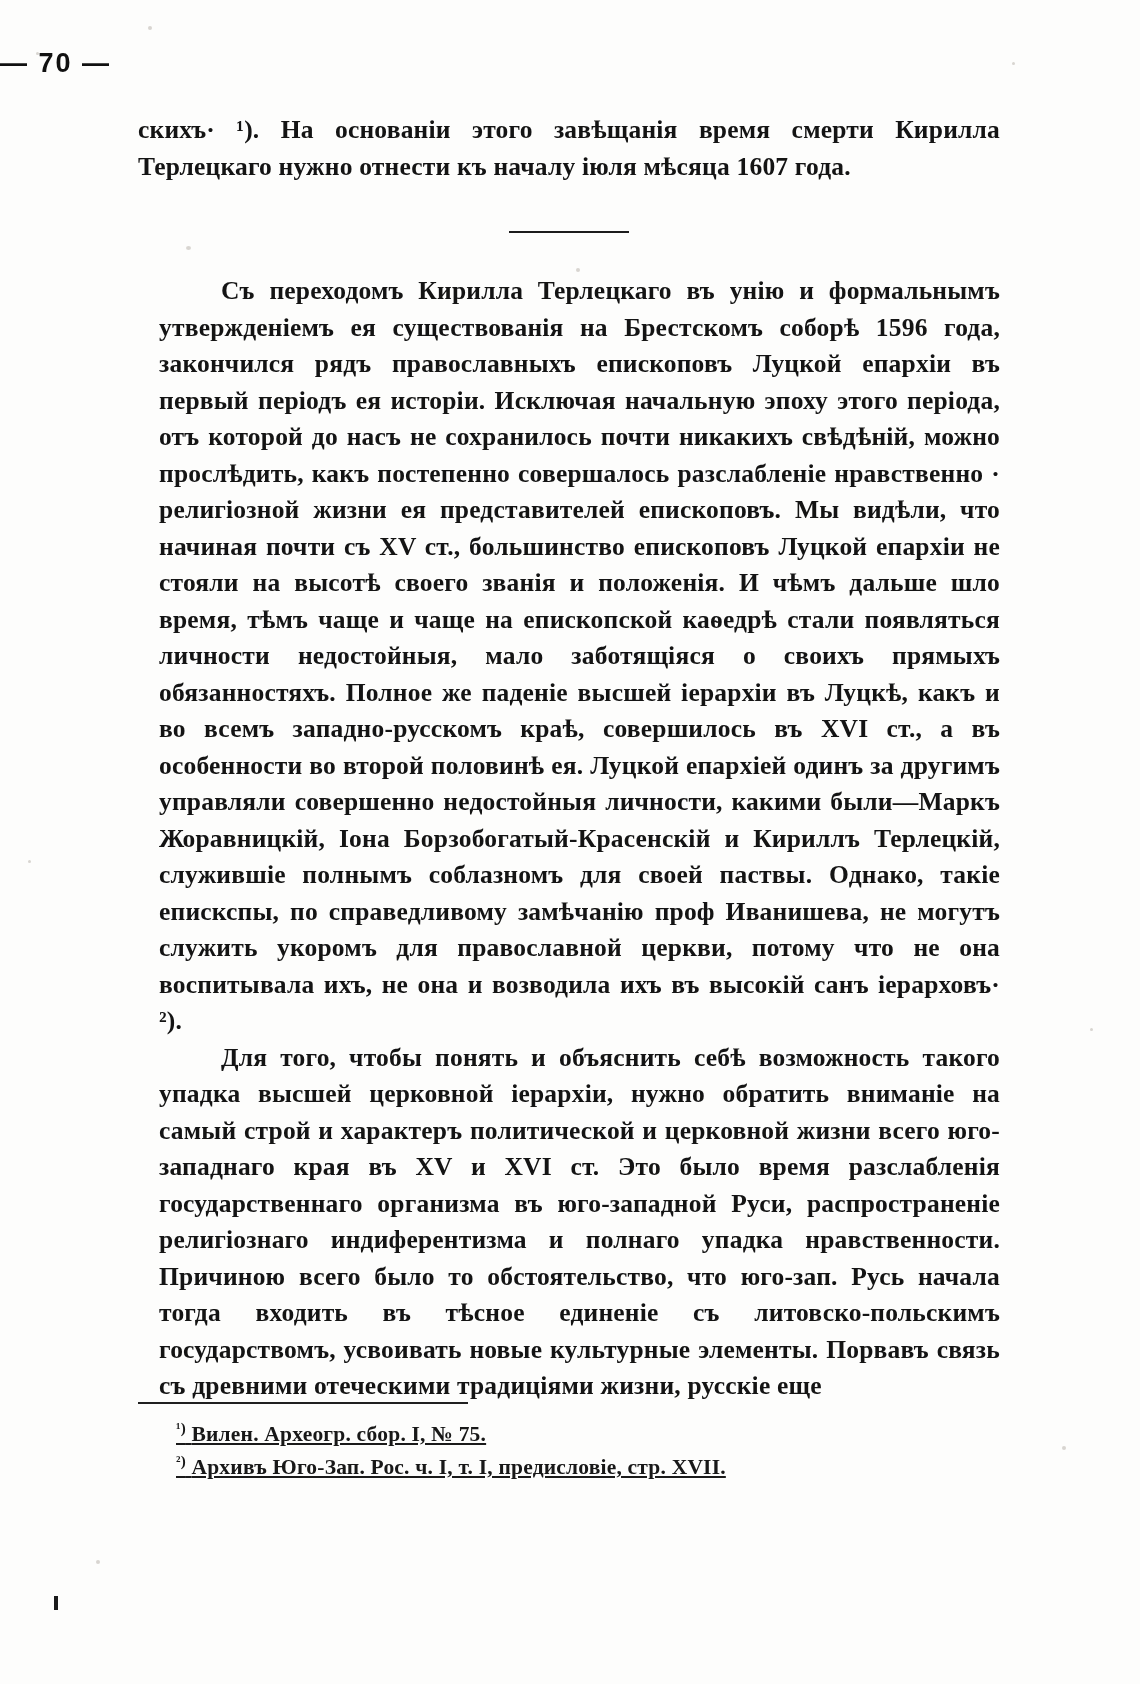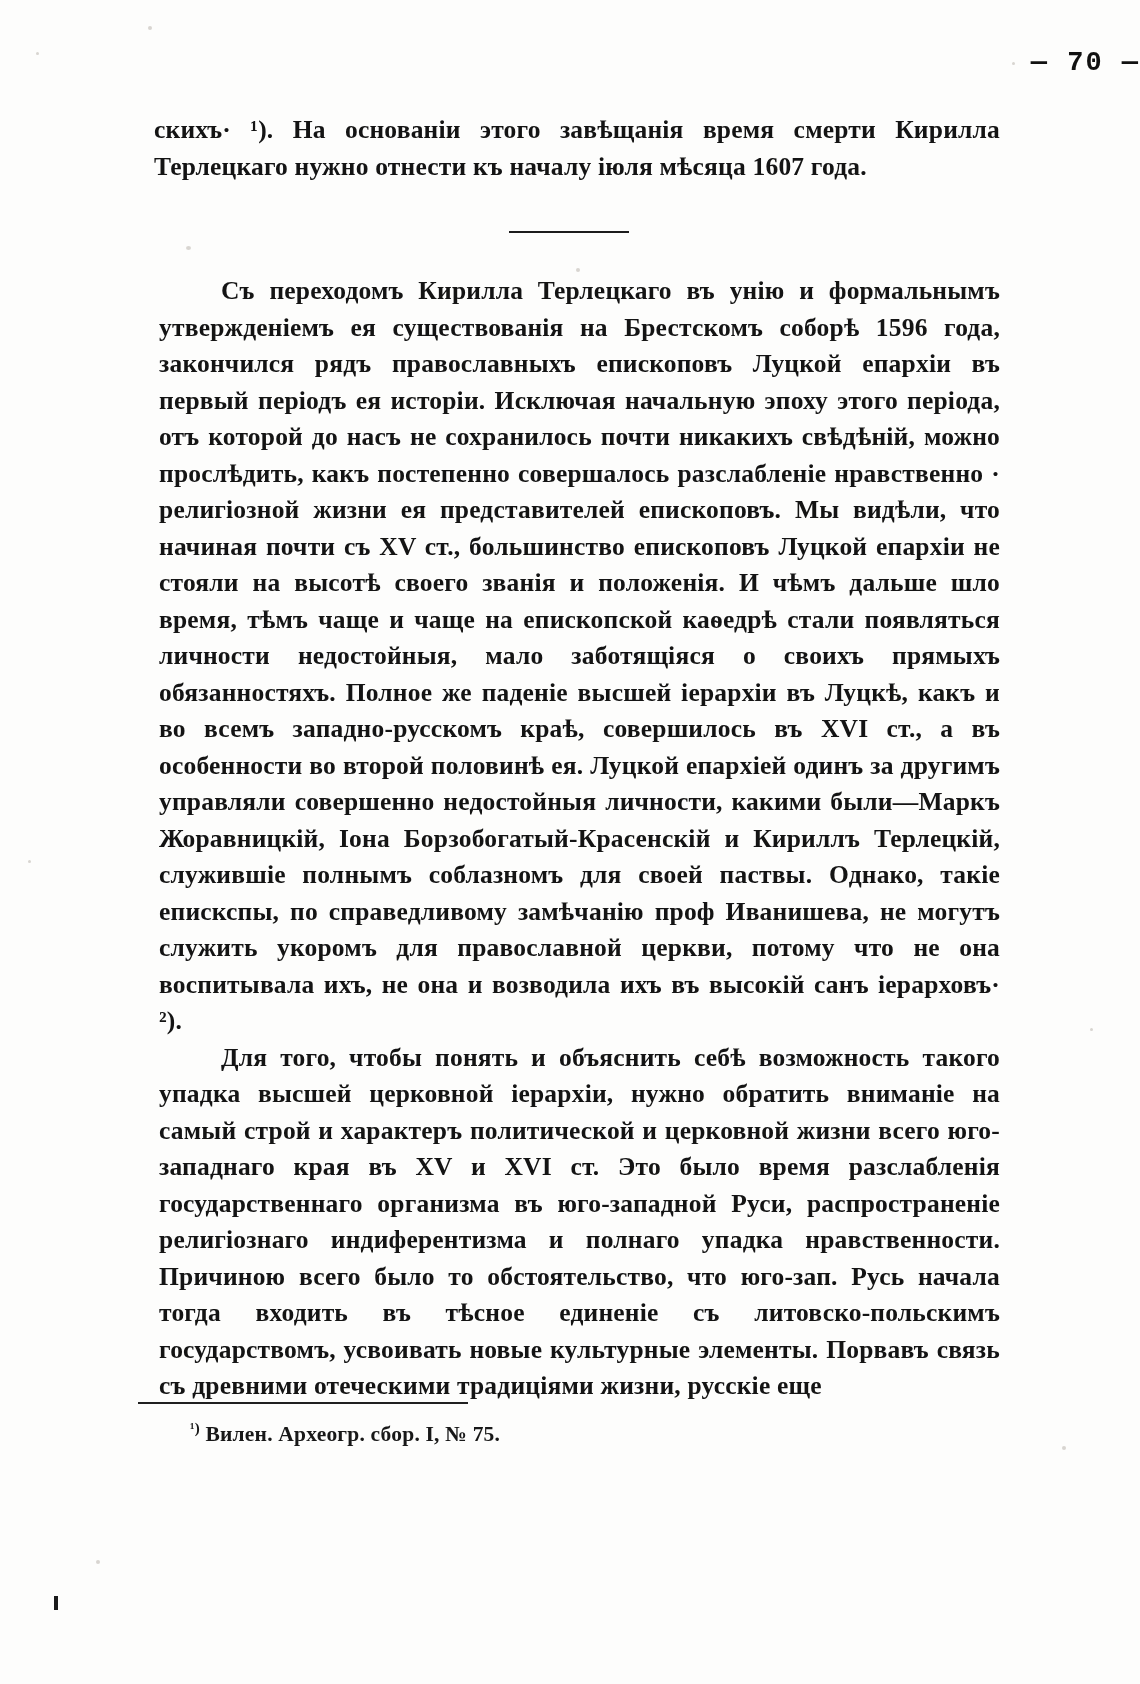--- a/index.html
+++ b/index.html
@@ -27,25 +27,25 @@
     position: absolute;
     background: #b9b5ad;
     border-radius: 50%;
     opacity: .55;
   }
   .page-number {
     position: absolute;
     top: 48px;
     left: 0;
     width: 1140px;
-    text-align: right;
+    text-align: left;
     font-size: 27px;
     font-weight: bold;
     letter-spacing: 2px;
-    font-family: Liberation Mono, monospace;
+    font-family: Liberation Sans, sans-serif;
     color: #111;
   }
   .content {
     position: absolute;
     left: 138px;
     top: 112px;
     width: 862px;
   }
   p {
     margin: 0;
@@ -53,21 +53,20 @@
     line-height: 36.5px;
     text-align: justify;
     text-justify: inter-word;
     font-weight: bold;
     color: #141414;
     letter-spacing: 0.2px;
     -webkit-font-smoothing: none;
   }
   p.first-para {
     margin-bottom: 0;
-    margin-left: 16px;
   }
   .indent {
     text-indent: 62px;
     margin-left: 21px;
   }
   .divider {
     width: 120px;
     height: 0;
     border-top: 2px solid #1c1c1c;
     margin: 46px auto 40px auto;
@@ -75,23 +74,24 @@
   .footnote-rule {
     position: absolute;
     left: 138px;
     top: 1402px;
     width: 330px;
     height: 0;
     border-top: 2px solid #202020;
   }
   .footnotes {
     position: absolute;
-    left: 138px;
+    left: 124px;
     top: 1418px;
     width: 870px;
+    text-decoration: underline;
   }
   .footnotes div {
     font-size: 21.5px;
     line-height: 33px;
     font-weight: bold;
     color: #181818;
     text-indent: 52px;
     letter-spacing: 0.2px;
   }
   .footnotes sup {
@@ -117,20 +117,21 @@
     <div class="divider"></div>
 
     <p class="indent">Съ переходомъ Кирилла Терлецкаго въ унію и формальнымъ утвержденіемъ ея существованія на Брестскомъ соборѣ 1596 года, закончился рядъ православныхъ епископовъ Луцкой епархіи въ первый періодъ ея исторіи. Исключая начальную эпоху этого періода, отъ которой до насъ не сохранилось почти никакихъ свѣдѣній, можно прослѣдить, какъ постепенно совершалось разслабленіе нравственно · религіозной жизни ея представителей епископовъ. Мы видѣли, что начиная почти съ XV ст., большинство епископовъ Луцкой епархіи не стояли на высотѣ своего званія и положенія. И чѣмъ дальше шло время, тѣмъ чаще и чаще на епископской каѳедрѣ стали появляться личности недостойныя, мало заботящіяся о своихъ прямыхъ обязанностяхъ. Полное же паденіе высшей іерархіи въ Луцкѣ, какъ и во всемъ западно-русскомъ краѣ, совершилось въ XVI ст., а въ особенности во второй половинѣ ея. Луцкой епархіей одинъ за другимъ управляли совершенно недостойныя личности, какими были—Маркъ Жоравницкій, Іона Борзобогатый-Красенскій и Кириллъ Терлецкій, служившіе полнымъ соблазномъ для своей паствы. Однако, такіе епискспы, по справедливому замѣчанію проф Иванишева, не могутъ служить укоромъ для православной церкви, потому что не она воспитывала ихъ, не она и возводила ихъ въ высокій санъ іерарховъ· ²).</p>
     <p class="indent">Для того, чтобы понять и объяснить себѣ возможность такого упадка высшей церковной іерархіи, нужно обратить вниманіе на самый строй и характеръ политической и церковной жизни всего юго-западнаго края въ XV и XVI ст. Это было время разслабленія государственнаго организма въ юго-западной Руси, распространеніе религіознаго индиферентизма и полнаго упадка нравственности. Причиною всего было то обстоятельство, что юго-зап. Русь начала тогда входить въ тѣсное единеніе съ литовско-польскимъ государствомъ, усвоивать новые культурные элементы. Порвавъ связь съ древними отеческими традиціями жизни, русскіе еще</p>
   </div>
 
   <div class="footnote-rule"></div>
 
   <div class="footnotes">
     <div><sup>¹)</sup> <span>Вилен. Археогр. сбор. I, № 75.</span></div>
+    <div><sup>²)</sup> <span>Архивъ Юго-Зап. Рос. ч. I, т. I, предисловіе, стр. XVII.</span></div>
   </div>
 
   <div class="speck" style="left:148px; top:26px; width:4px; height:4px;"></div>
   <div class="speck" style="left:36px; top:52px; width:3px; height:3px;"></div>
   <div class="speck" style="left:1012px; top:62px; width:3px; height:3px;"></div>
   <div class="speck" style="left:186px; top:246px; width:5px; height:4px;"></div>
   <div class="speck" style="left:576px; top:268px; width:4px; height:4px;"></div>
   <div class="speck" style="left:1062px; top:1446px; width:4px; height:4px;"></div>
   <div class="speck" style="left:96px; top:1560px; width:4px; height:4px;"></div>
   <div class="edge-mark" style="left:54px; top:1596px; width:4px; height:14px;"></div>

